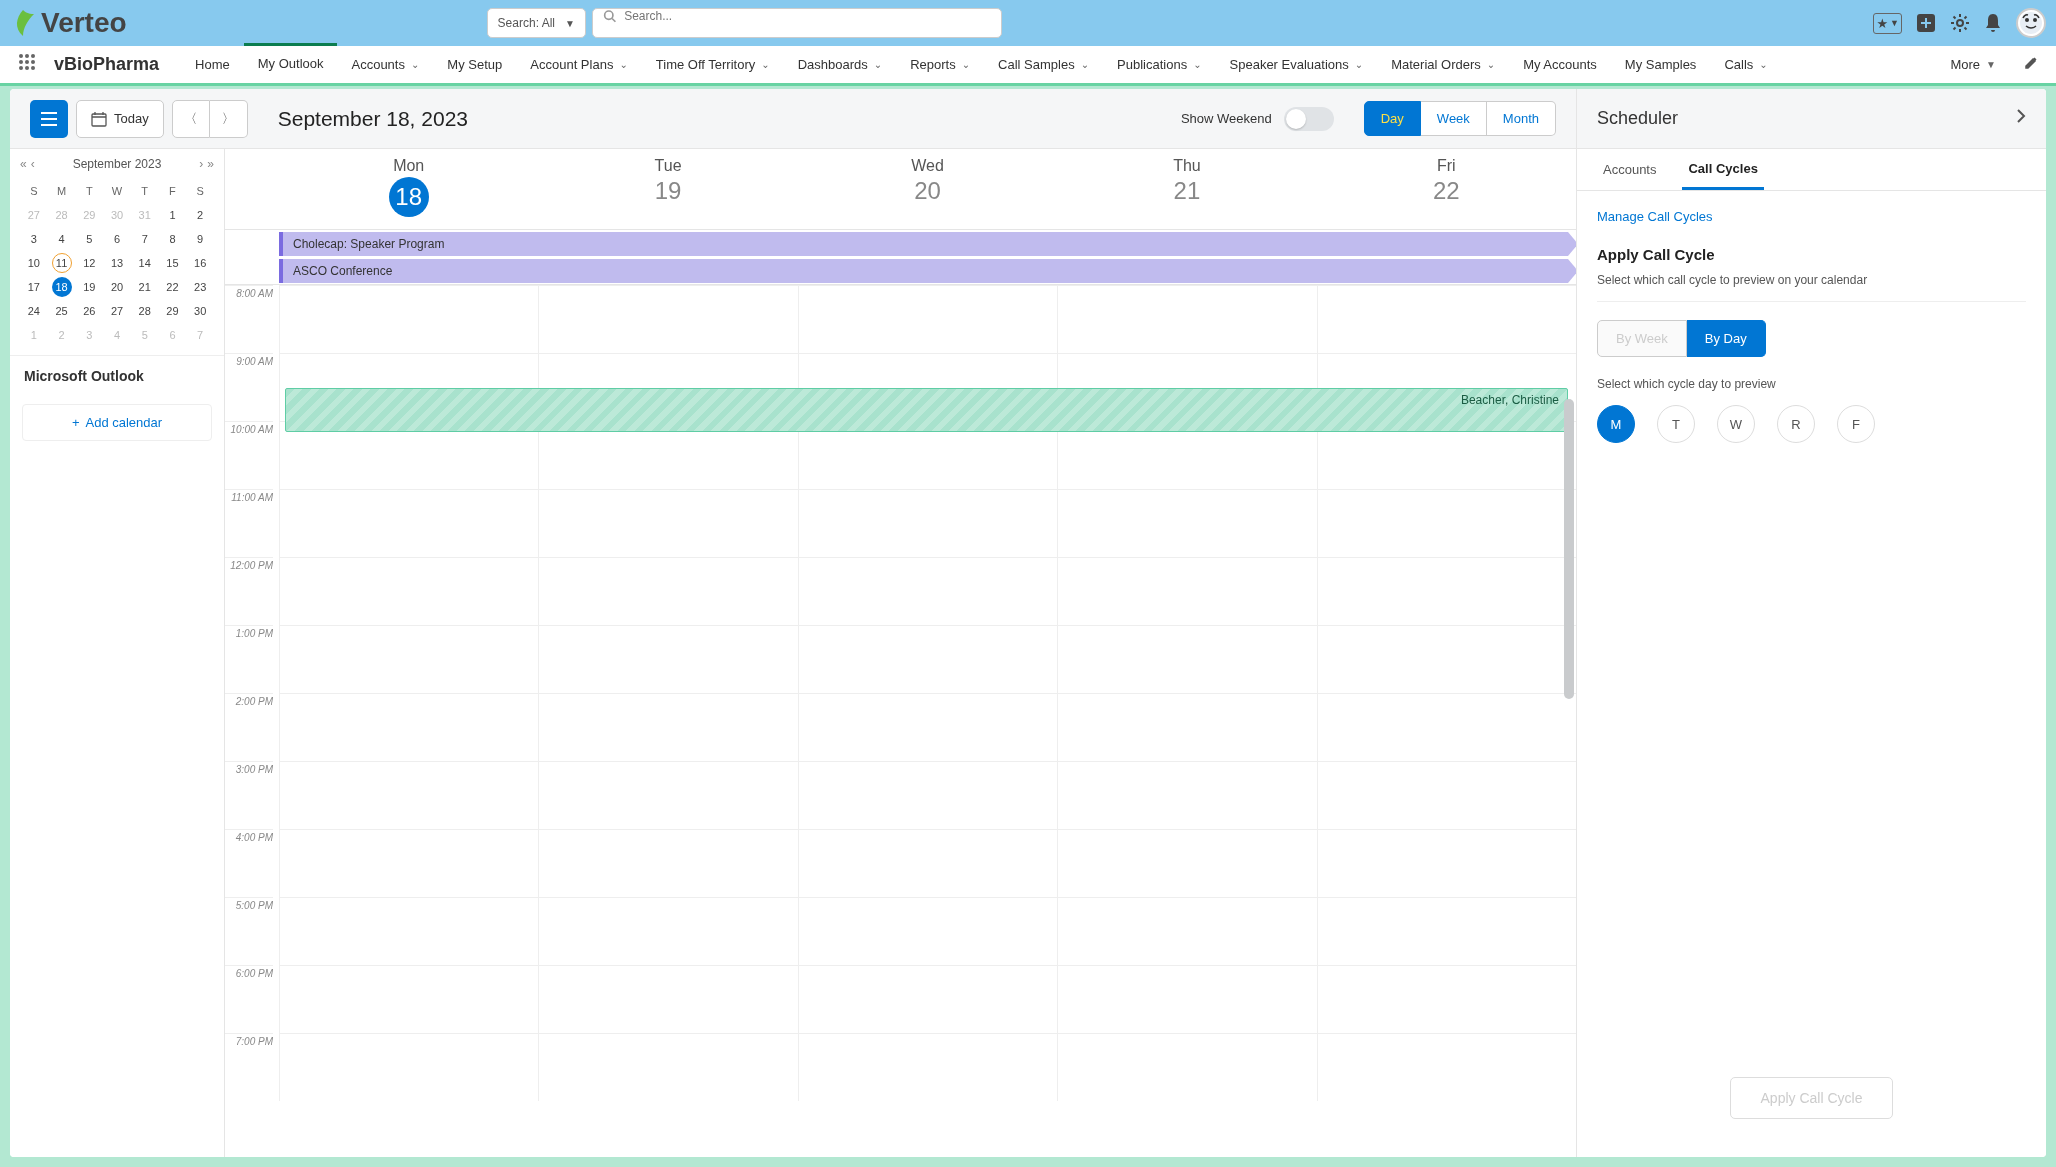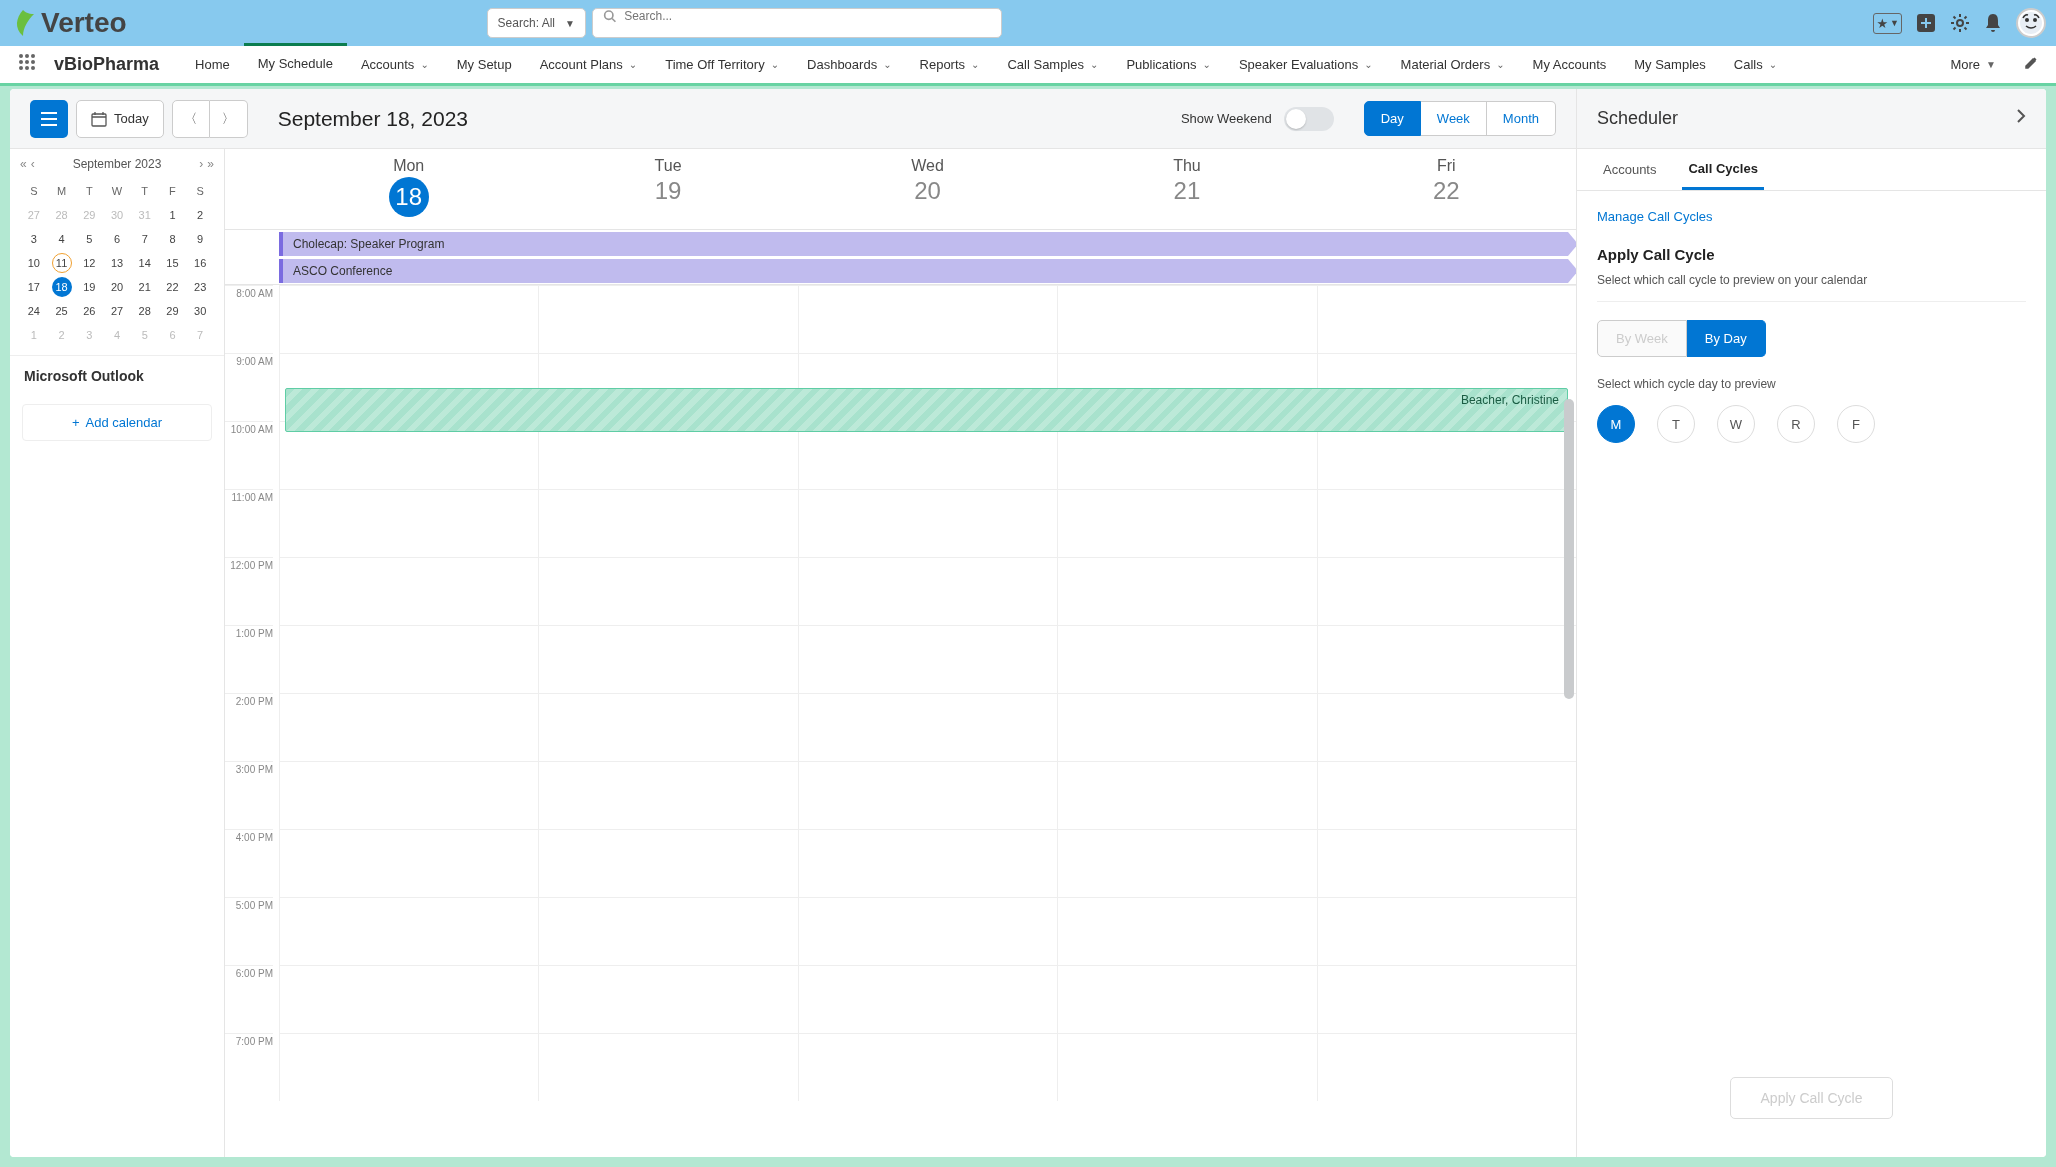--- a/index.html
+++ b/index.html
@@ -40,21 +40,21 @@
   .navpair .iconbtn:last-child { border-radius: 0 5px 5px 0; border-left: none; }
   .datetitle { margin-left: 30px; font-size: 21px; font-weight: 500; color: #222; }
   .weekendlbl { margin-left: auto; font-size: 13px; color: #333; margin-right: 12px; }
   .toggle { width: 50px; height: 24px; background: #e0e3e6; border-radius: 12px; position: relative; margin-right: 30px; }
   .toggle::after { content: ''; position: absolute; left: 2px; top: 2px; width: 20px; height: 20px; background: #fff; border-radius: 50%; box-shadow: 0 1px 2px rgba(0,0,0,0.2); }
   .viewseg { display: flex; }
   .viewseg .seg { padding: 9px 16px; border: 1px solid #ccc; font-size: 13px; cursor:pointer;}
   .viewseg .seg:first-child { border-radius: 5px 0 0 5px; }
   .viewseg .seg:last-child { border-radius: 0 5px 5px 0; }
   .viewseg .seg:not(:first-child) { border-left: none; }
-  .viewseg .seg.active { background: #0176d3; color: #ffffff; border-color: #0176d3; }
+  .viewseg .seg.active { background: #0176d3; color: #fde047; border-color: #0176d3; }
   .viewseg .seg:not(.active) { background: #fff; color: #0176d3; }
   
   .minisidebar { position: absolute; top: 60px; left: 0; width: 215px; bottom: 0; border-right: 1px solid #e5e5e5; background:#fff;}
   .minihead { display: flex; align-items: center; justify-content: space-between; padding: 8px 10px; font-size: 12px; color: #555; }
   .minihead .navset { display:flex; gap:4px; color:#888;}
   .minical { padding: 0 10px; }
   .minirow { display: flex; }
   .minicell { width: 28px; height: 24px; display: flex; align-items: center; justify-content: center; font-size: 11px; color: #444; }
   .minicell.hdr { color: #666; font-weight: 500; }
   .minicell.out { color: #bbb; }
@@ -70,21 +70,21 @@
   .daycol { flex: 1; text-align: center; padding: 8px 0 12px; }
   .dayname { font-size: 16px; color: #555; }
   .daynum { font-size: 24px; color: #888; margin-top: 2px; }
   .daynum.cur { display: inline-flex; align-items: center; justify-content: center; width: 40px; height: 40px; border-radius: 50%; background: #0176d3; color: #fff; }
   .alldays { border-bottom: 1px solid #e5e5e5; }
   .alldayrow { display:flex; height:27px; align-items:center;}
   .alldayevt { margin-left:54px; margin-right:8px; flex:1; height:24px; background:#c0bbee; border-left:4px solid #7a6be0; display:flex; align-items:center; padding:0 10px; font-size:12px; color:#333; position:relative;}
   .alldayevt::after{content:''; position:absolute; right:-10px; top:0; border-left:10px solid #c0bbee; border-top:12px solid transparent; border-bottom:12px solid transparent;}
   .timedgrid { flex:1; overflow:auto; position:relative;}
   .gridbody { display:flex; position:relative;}
-  .timegutter { width:54px; flex-shrink:0; text-align:right; padding-right:6px; font-size:10px; color:#888;}
+  .timegutter { width:54px; flex-shrink:0; text-align:right; padding-right:6px; font-size:10px; color:#888;font-style:italic;}
   .timeslot { height:68px; border-top:1px solid #eee; padding-top:2px;}
   .daygrid { flex:1; display:flex;}
   .gridday { flex:1; border-left:1px solid #eee;}
   .gridhour { height:68px; border-top:1px solid #eee;}
   .timedevt { position:absolute; left:60px; right:8px; top:103px; height:44px; background: repeating-linear-gradient(135deg,#a8e2cd,#a8e2cd 6px,#bce9d8 6px,#bce9d8 12px); border:1px solid #5fcda5; border-radius:2px; padding:4px 8px; font-size:12px; color:#1a5c43;text-align:right;}
   .scrollthumb{ position:absolute; right:472px; top:310px; width:10px; height:300px; background:#c9cbcd; border-radius:5px;}
   
   .rightpanel { position: absolute; top: 0; right: 0; width: 470px; bottom: 0; border-left: 1px solid #e5e5e5; background:#fff; display:flex; flex-direction:column;}
   .rphead { height: 60px; background: #f5f6f7; border-bottom: 1px solid #e5e5e5; display: flex; align-items: center; padding: 0 20px; font-size: 18px; color: #333; }
   .rphead .chev { margin-left: auto; }
@@ -179,21 +179,21 @@
         <circle cx="9" cy="15" r="2" fill="#666"></circle>
         <circle cx="15" cy="15" r="2" fill="#666"></circle>
       </svg>
   </div>
   <div class="appname">vBioPharma</div>
   <div class="navtabs" id="navtabs">
       <div class="navtab">
         <span>Home</span>
       </div>
       <div class="navtab active">
-        <span>My Schedule</span>
+        <span>My Outlook</span>
       </div>
       <div class="navtab">
         <span>Accounts</span>
         <span class="chev">⌄</span>
       </div>
       <div class="navtab">
         <span>My Setup</span>
       </div>
       <div class="navtab">
         <span>Account Plans</span>

